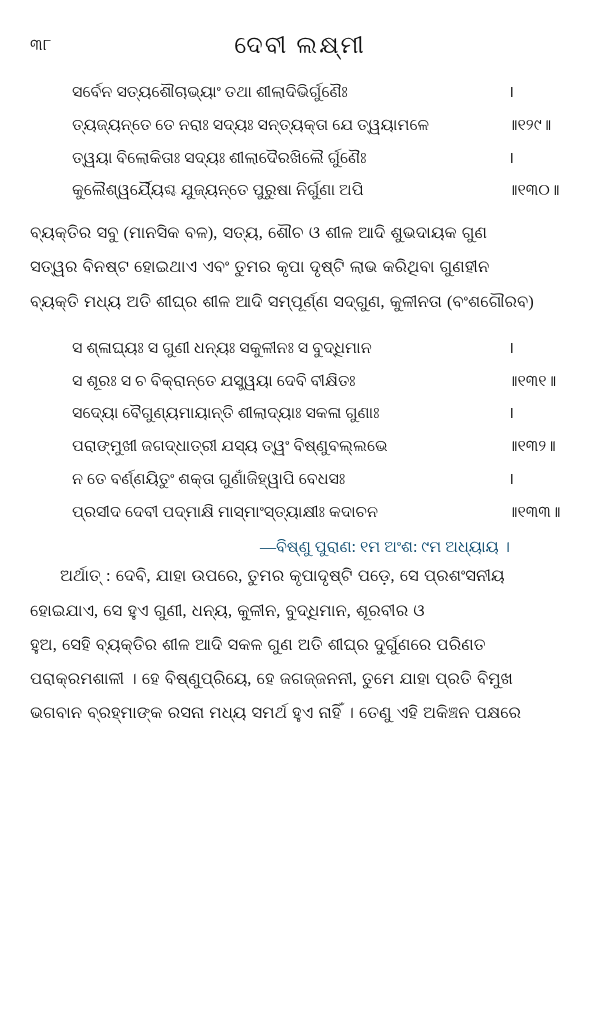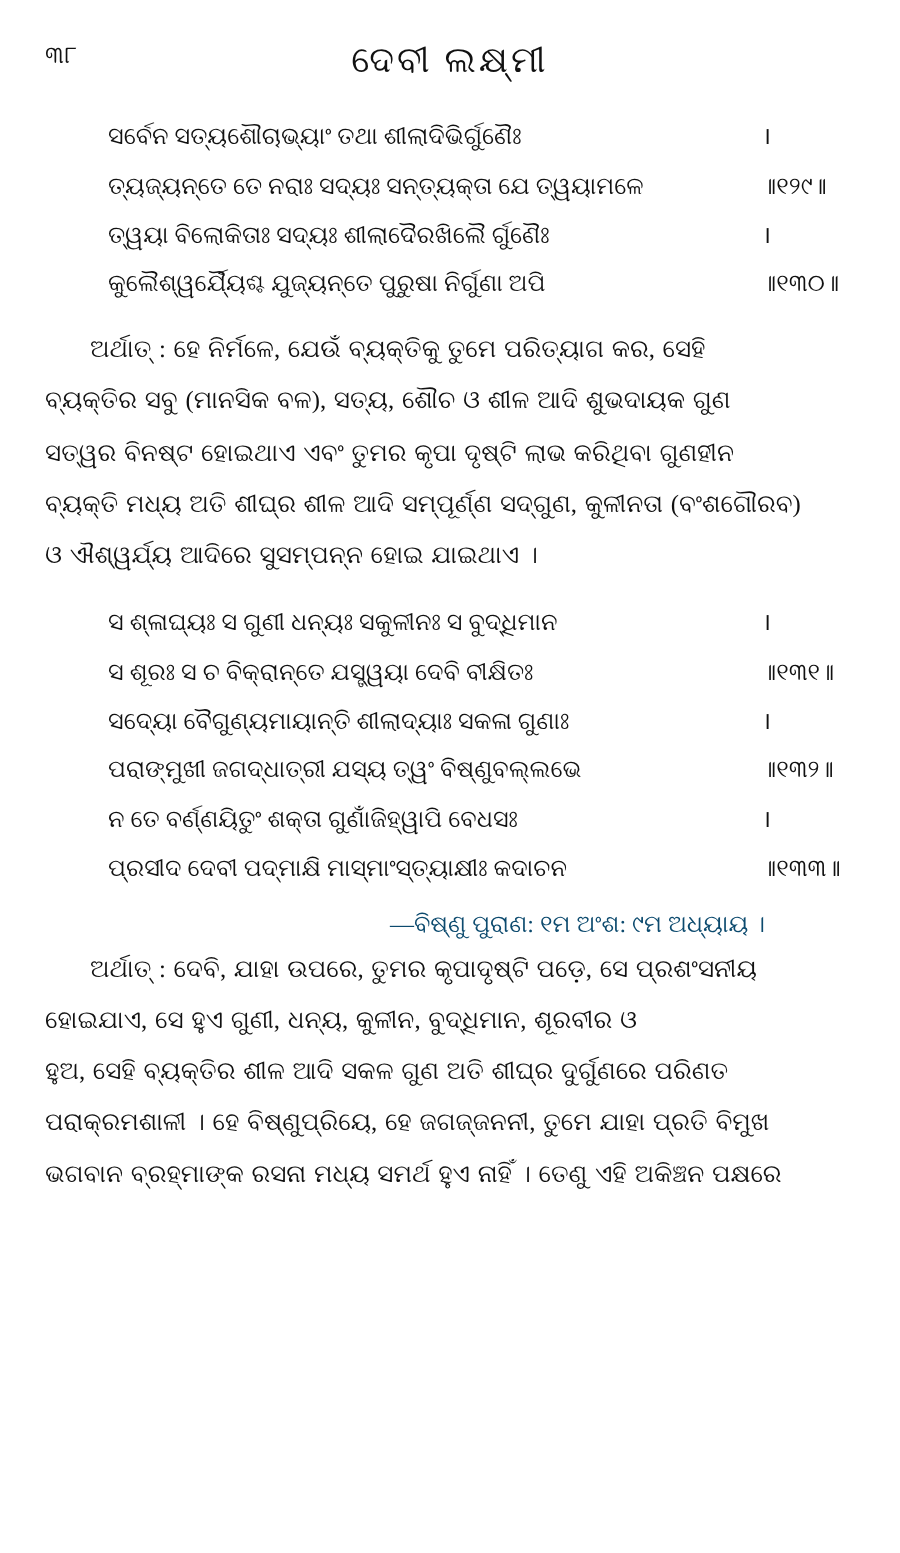--- a/index.html
+++ b/index.html
@@ -17,21 +17,21 @@
   .page {
     position: relative;
     width: 600px;
     height: 1035px;
     box-sizing: border-box;
     padding: 28px 30px 10px 30px;
   }
   
   .header {
     display: flex;
-    align-items: flex-start;
+    align-items: center;
     justify-content: flex-start;
     height: 34px;
     margin-bottom: 6px;
   }
   .page-number {
     font-size: 16px;
     letter-spacing: 0.5px;
     width: 70px;
     flex: 0 0 70px;
     color: #111;
@@ -115,25 +115,23 @@
       <span class="text">ତ୍ୱୟା ବିଲୋକିତାଃ ସଦ୍ୟଃ ଶୀଲାଦୈରଖିଲୈ ର୍ଗୁଣୈଃ</span>
       <span class="mark">।</span>
     </div>
     <div class="line">
       <span class="text">କୁଲୈଶ୍ୱର୍ଯ୍ୟୈଶ୍ଚ ଯୁଜ୍ୟନ୍ତେ ପୁରୁଷା ନିର୍ଗୁଣା ଅପି</span>
       <span class="mark">॥୧୩୦॥</span>
     </div>
   </div>
 
   <div class="prose">
-    <p class="indent">ଅର୍ଥାତ୍ : ହେ ନିର୍ମଳେ, ଯେଉଁ ବ୍ୟକ୍ତିକୁ ତୁମେ ପରିତ୍ୟାଗ କର, ସେହି</p>
     <p>ବ୍ୟକ୍ତିର ସବୁ (ମାନସିକ ବଳ), ସତ୍ୟ, ଶୌଚ ଓ ଶୀଳ ଆଦି ଶୁଭଦାୟକ ଗୁଣ</p>
     <p>ସତ୍ୱର ବିନଷ୍ଟ ହୋଇଥାଏ ଏବଂ ତୁମର କୃପା ଦୃଷ୍ଟି ଲାଭ କରିଥିବା ଗୁଣହୀନ</p>
     <p>ବ୍ୟକ୍ତି ମଧ୍ୟ ଅତି ଶୀଘ୍ର ଶୀଳ ଆଦି ସମ୍ପୂର୍ଣ୍ଣ ସଦ୍‌ଗୁଣ, କୁଳୀନତା (ବଂଶଗୌରବ)</p>
-    <p>ଓ ଐଶ୍ୱର୍ଯ୍ୟ ଆଦିରେ ସୁସମ୍ପନ୍ନ ହୋଇ ଯାଇଥାଏ ।</p>
   </div>
 
   <div class="verse">
     <div class="line">
       <span class="text">ସ ଶ୍ଳାଘ୍ୟଃ ସ ଗୁଣୀ ଧନ୍ୟଃ ସକୁଳୀନଃ ସ ବୁଦ୍ଧିମାନ</span>
       <span class="mark">।</span>
     </div>
     <div class="line">
       <span class="text">ସ ଶୂରଃ ସ ଚ ବିକ୍ରାନ୍ତେ ଯସ୍ତ୍ୱୟା ଦେବି ବୀକ୍ଷିତଃ</span>
       <span class="mark">॥୧୩୧॥</span>

